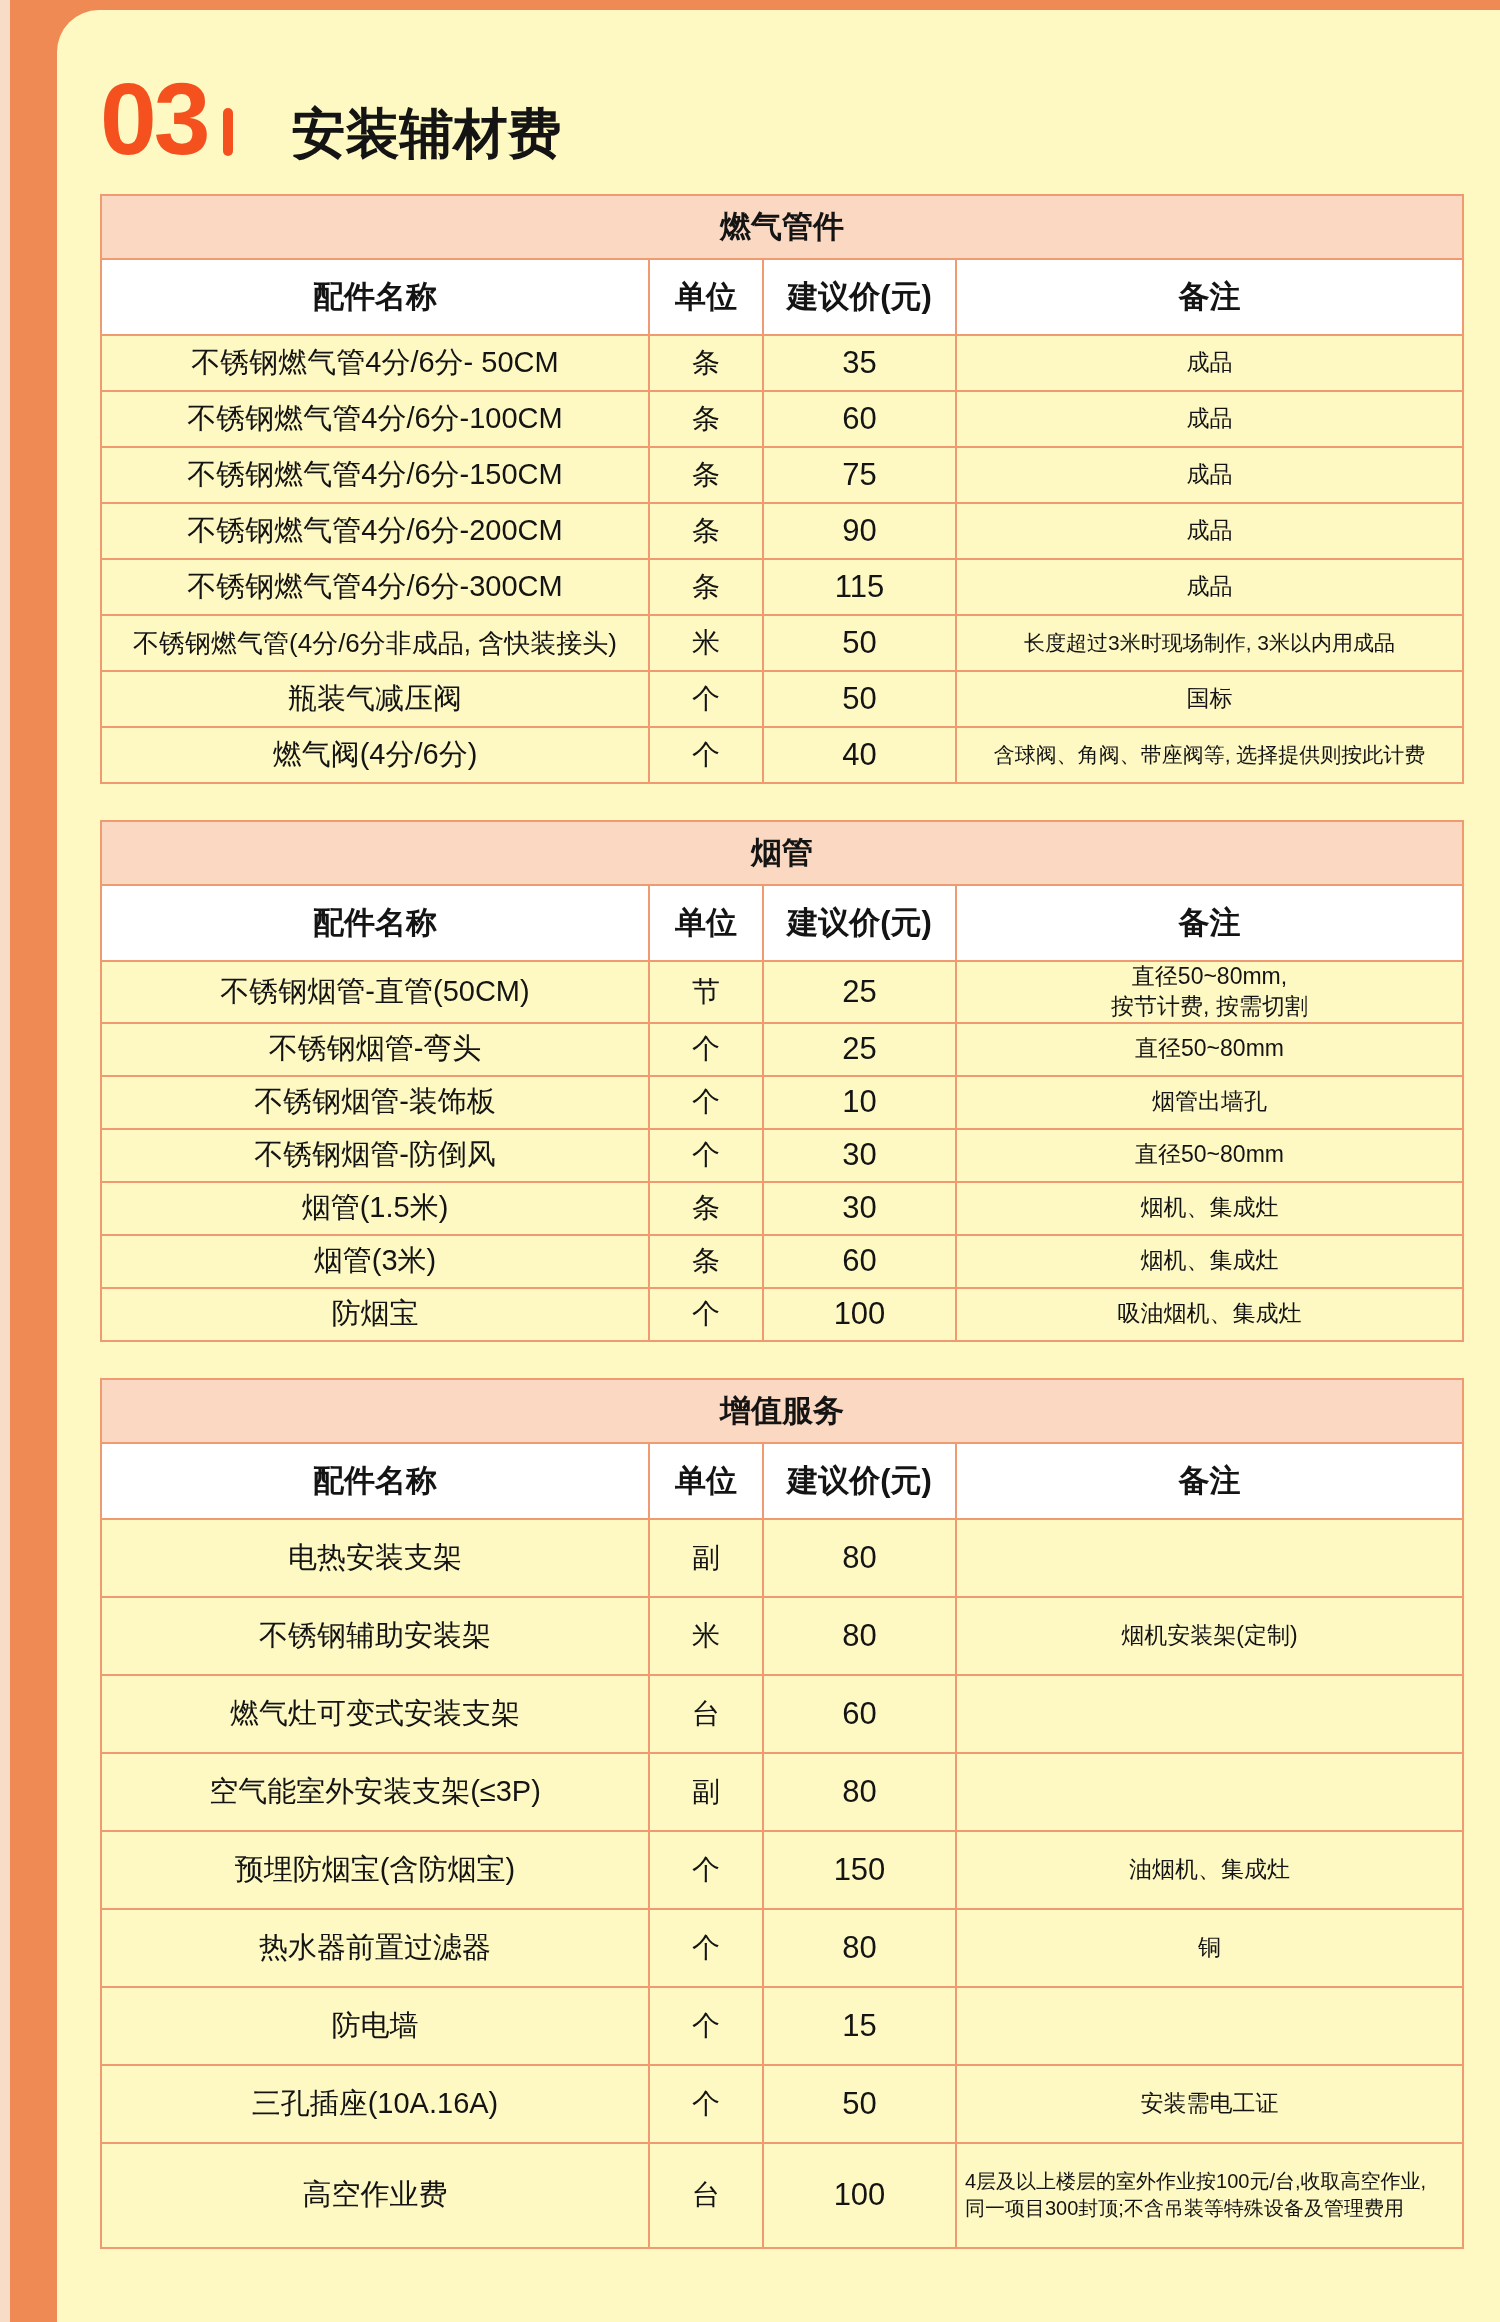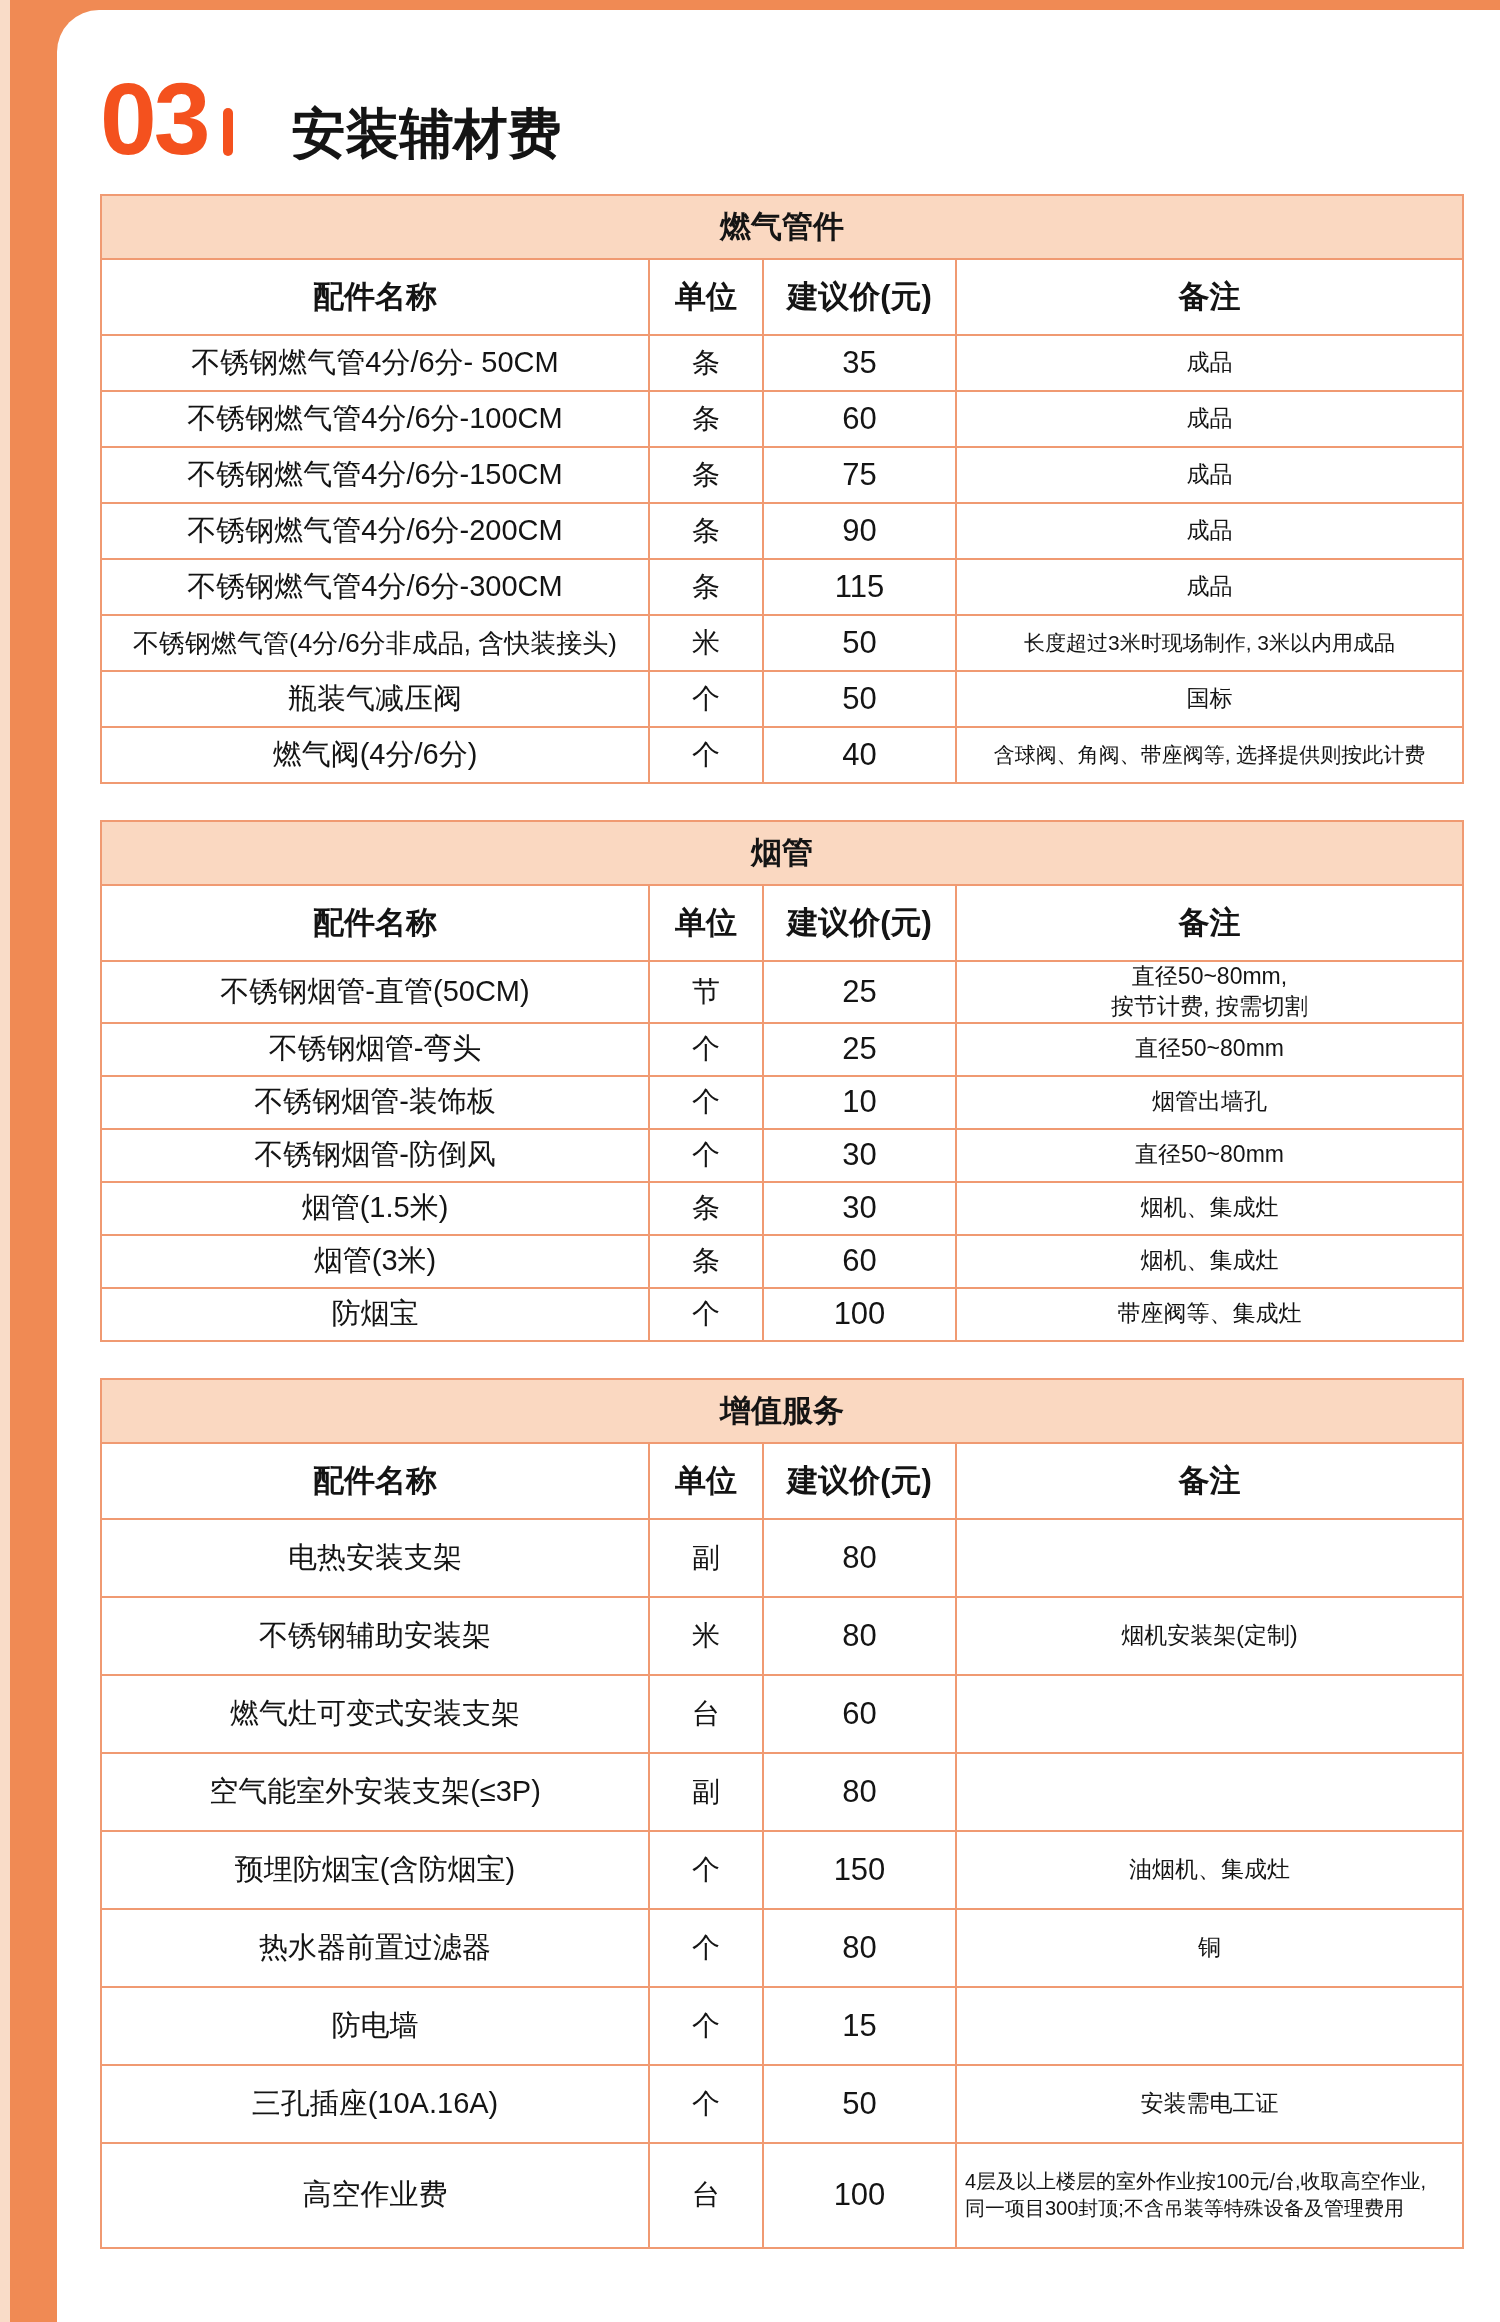--- a/index.html
+++ b/index.html
@@ -1,19 +1,19 @@
 <!DOCTYPE html>
 <html><head>
 <meta charset="utf-8">
 <style>
   * { margin:0; padding:0; box-sizing:border-box; }
   html,body { width:1500px; height:2322px; overflow:hidden; }
   body { font-family:"Liberation Sans","DejaVu Sans",sans-serif; background:#F08A54; position:relative; }
   .edge-strip { position:absolute; left:0; top:0; width:10px; height:100%; background:#F9DCC8; }
-  .page { position:absolute; left:57px; top:10px; right:0; bottom:0; background:#ffffff; border-top-left-radius:42px; padding:46px 0 0 43px; }
+  .page { position:absolute; left:57px; top:10px; right:0; bottom:0; background:#fef9c3; border-top-left-radius:42px; padding:46px 0 0 43px; }
 
   .title-row { display:flex; align-items:flex-end; height:112px; margin-bottom:26px; }
   .num { font-size:102px; font-weight:800; color:#F4511E; letter-spacing:-3px; line-height:0.95; }
   .bar { width:10px; height:48px; background:#F4511E; border-radius:5px; margin:0 22px 12px 16px; }
   .title { font-size:54px; font-weight:700; color:#141414; line-height:1; margin-bottom:8px;margin-left:36px; }
 
   table { border-collapse:collapse; width:1362px; margin-bottom:36px; table-layout:fixed; }
   th,td { border:2px solid #F09A72; text-align:center; color:#141414; vertical-align:middle; }
   tr.band th { background:#FAD8C1; font-size:31px; font-weight:700; height:64px; }
   tr.cols th { font-size:31px; font-weight:700; height:76px; background:#ffffff; }
@@ -169,21 +169,21 @@
       <tr>
         <td class="name">烟管(3米)</td>
         <td class="unit">条</td>
         <td class="price">60</td>
         <td class="note">烟机、集成灶</td>
       </tr>
       <tr>
         <td class="name">防烟宝</td>
         <td class="unit">个</td>
         <td class="price">100</td>
-        <td class="note">带座阀等、集成灶</td>
+        <td class="note">吸油烟机、集成灶</td>
       </tr>
     </tbody>
   </table>
 
   <table class="t3">
     <colgroup>
         <col style="width:548px">
         <col style="width:114px">
         <col style="width:193px">
         <col style="width:507px">

